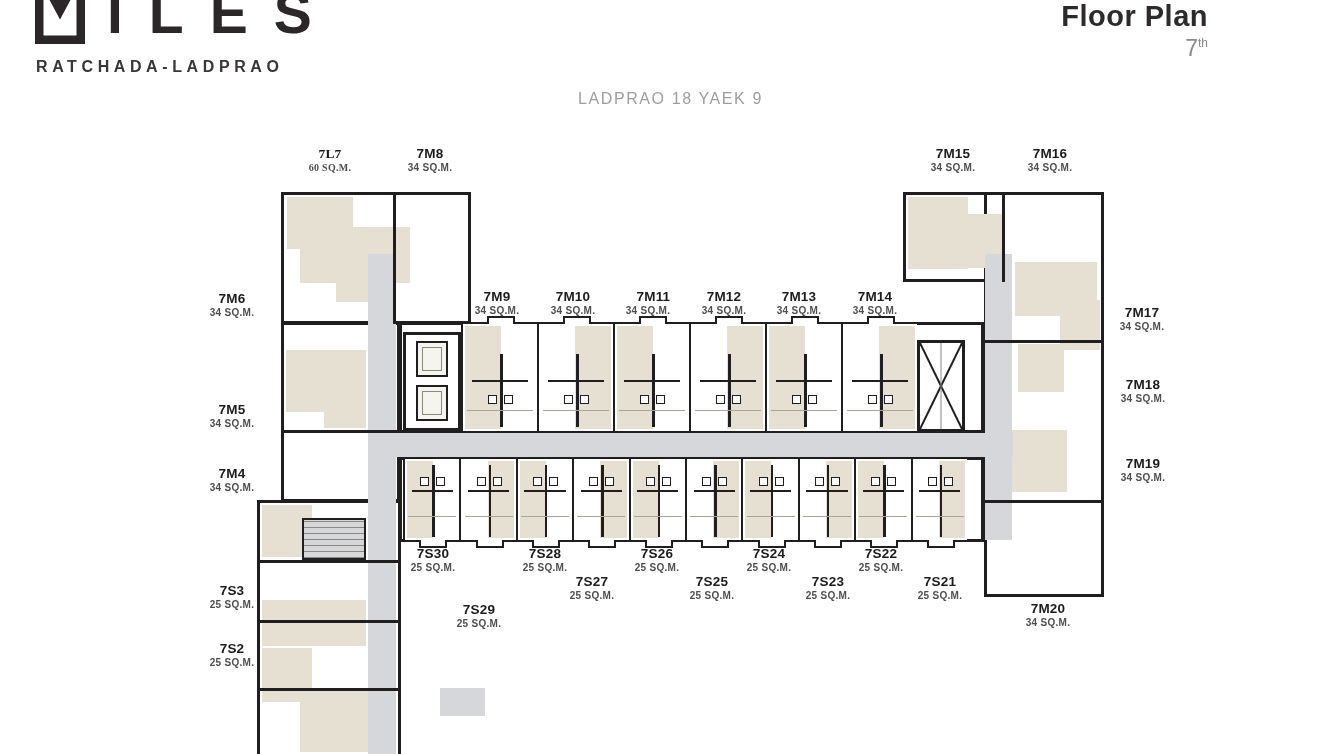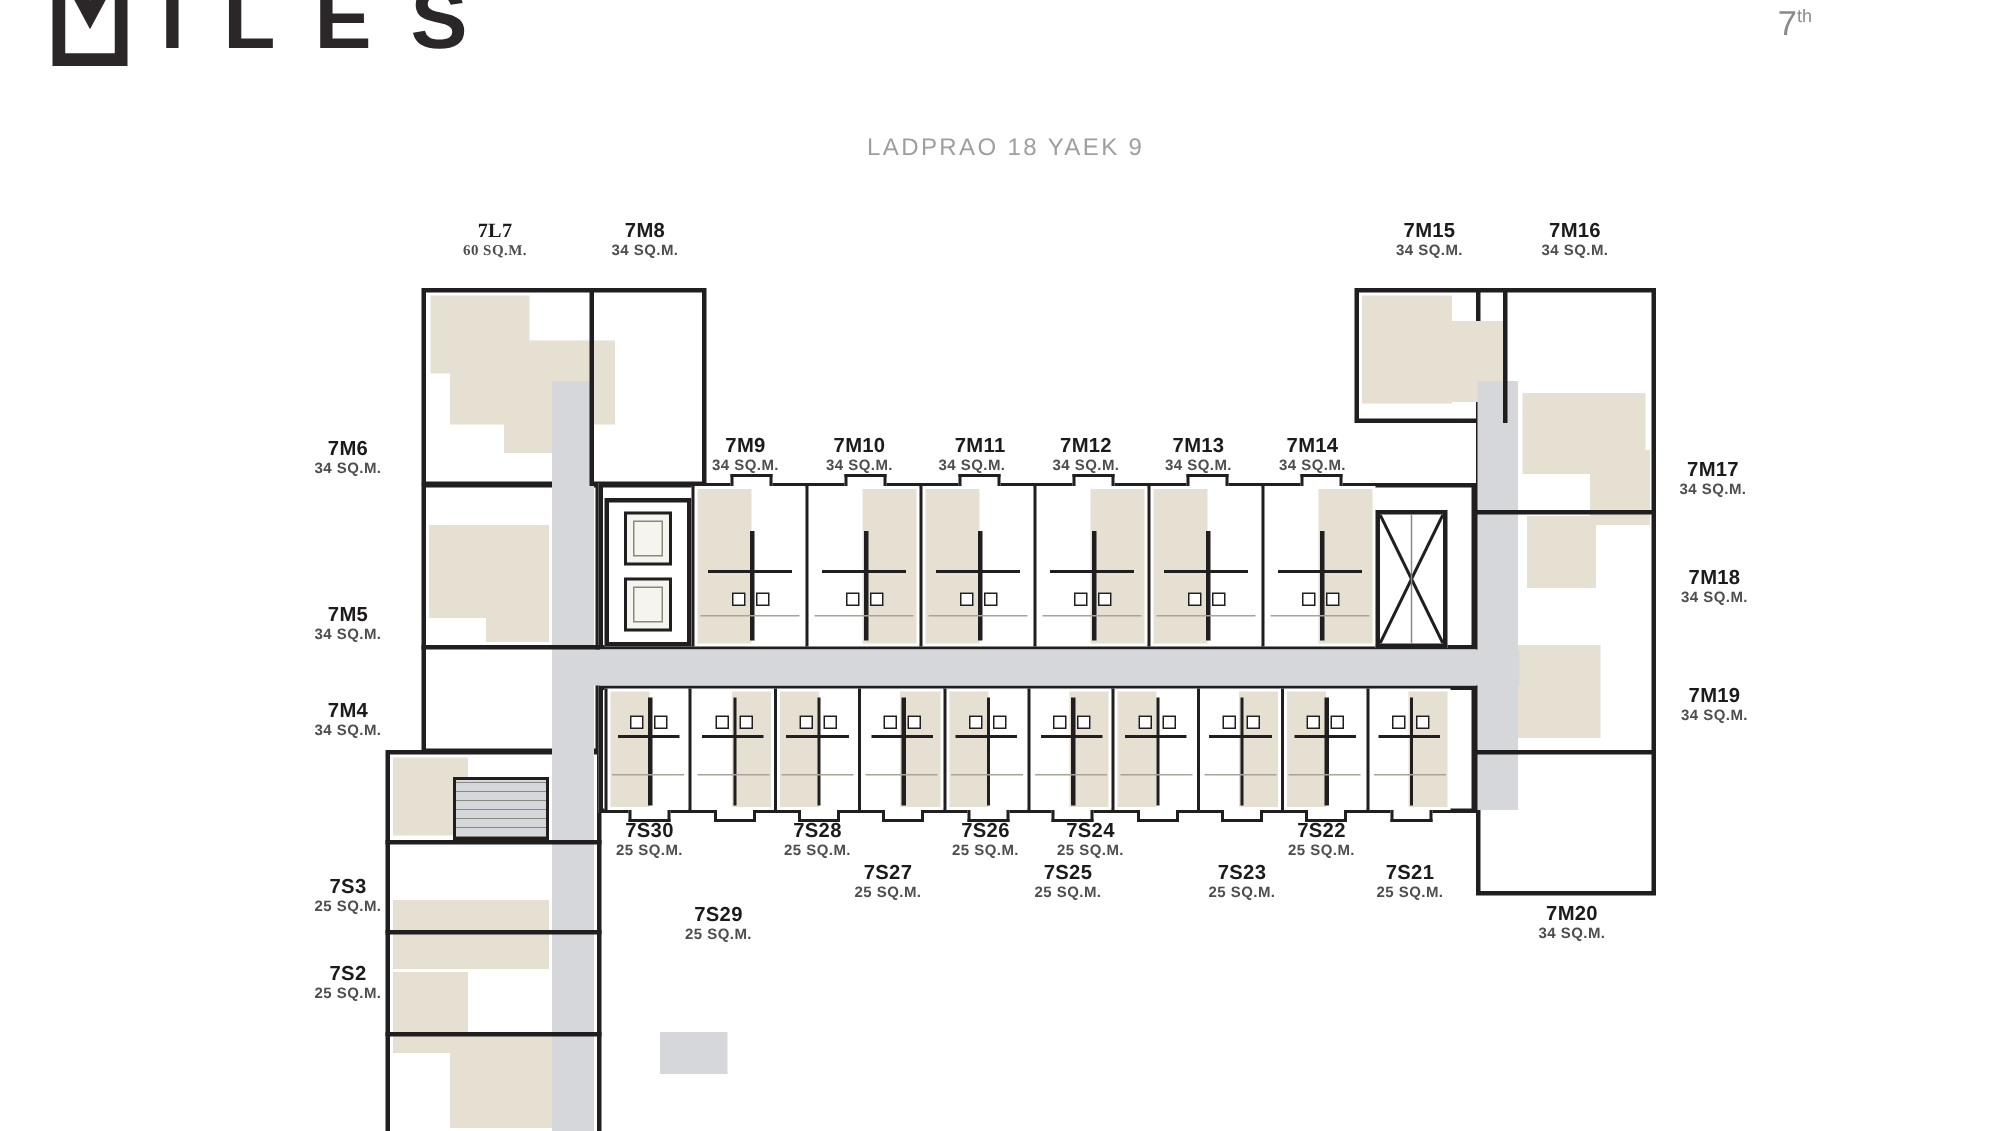--- a/index.html
+++ b/index.html
@@ -61,22 +61,24 @@
 
 <div class="page">
 
   <div class="brand">
     <svg class="logo-m" viewBox="0 0 50 62">
       <path d="M4 0 V58 H46 V0" fill="none" stroke="#2b2728" stroke-width="9"></path>
       <path d="M10 0 L25 28 L40 0" fill="none" stroke="#2b2728" stroke-width="9"></path>
     </svg>
     <span class="logo-letters">ILES</span>
   </div>
+  <div class="brand-subtitle">RATCHADA-LADPRAO</div>
 
   <div class="title-block">
+    <div class="title-main">Floor Plan</div>
     <div class="title-floor"><span>7</span><sup>th</sup></div>
   </div>
 
   <div class="street-top">LADPRAO 18  YAEK 9</div>
   <div class="street-right">LADPRAO 26</div>
 
   <div class="plan">
 
     <div class="blk" style="left:281px;top:192px;width:190px;height:132px;"></div>
     <div class="blk" style="left:281px;top:322px;width:119px;height:180px;"></div>
@@ -348,21 +350,21 @@
         <span class="unit-size">25 SQ.M.</span>
       </div>
       <div class="unit-label" style="left: 545px; top: 546px;">
         <span class="unit-name">7S28</span>
         <span class="unit-size">25 SQ.M.</span>
       </div>
       <div class="unit-label" style="left: 657px; top: 546px;">
         <span class="unit-name">7S26</span>
         <span class="unit-size">25 SQ.M.</span>
       </div>
-      <div class="unit-label" style="left: 727px; top: 546px;">
+      <div class="unit-label" style="left: 769px; top: 546px;">
         <span class="unit-name">7S24</span>
         <span class="unit-size">25 SQ.M.</span>
       </div>
       <div class="unit-label" style="left: 881px; top: 546px;">
         <span class="unit-name">7S22</span>
         <span class="unit-size">25 SQ.M.</span>
       </div>
       <div class="unit-label" style="left: 479px; top: 602px;">
         <span class="unit-name">7S29</span>
         <span class="unit-size">25 SQ.M.</span>

